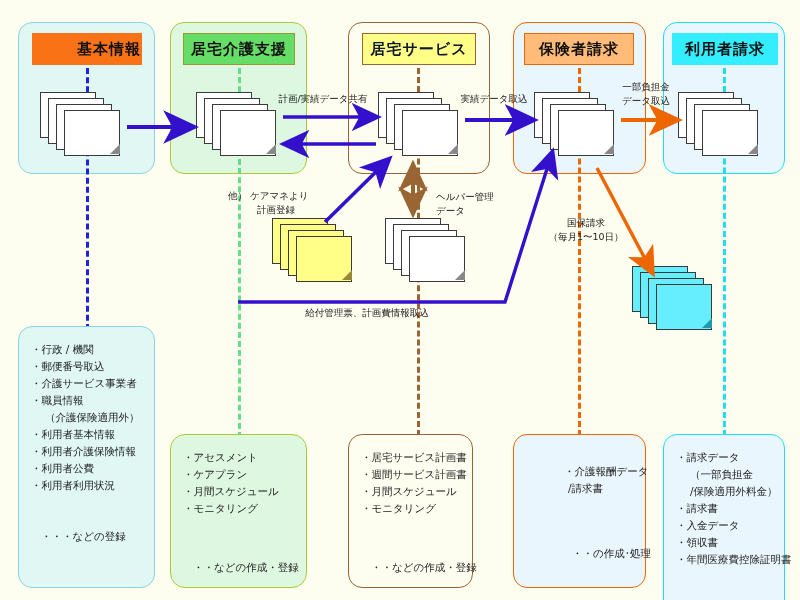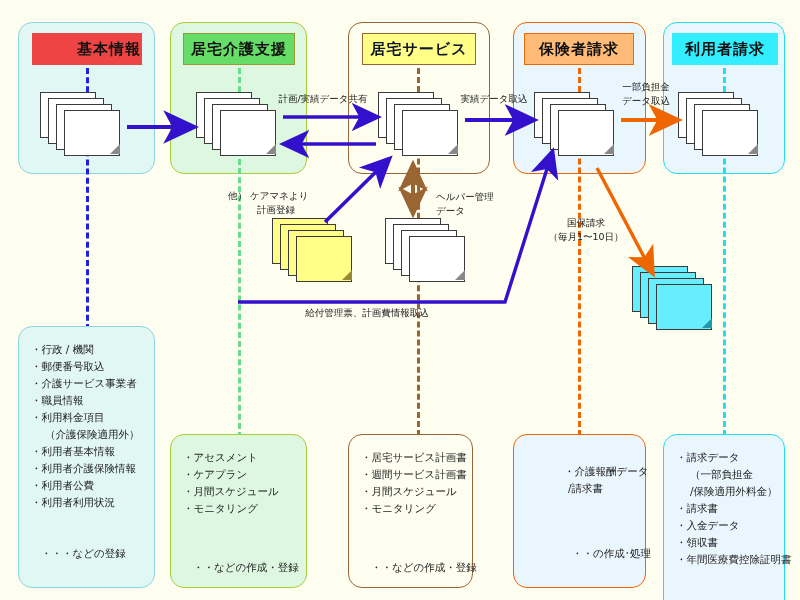--- a/index.html
+++ b/index.html
@@ -109,21 +109,21 @@
 <body>
 
 <div id="canvas">
 
   <div class="col-panel" style="left:18px; top:22px; width:137px; height:152px; background:#e0f7f4; border-color:#8ad5e0;"></div>
   <div class="col-panel" style="left:170px; top:22px; width:137px; height:152px; background:#ddf7e0; border-color:#aacc33;"></div>
   <div class="col-panel" style="left:348px; top:22px; width:142px; height:152px; background:#fdfdf0; border-color:#996633;"></div>
   <div class="col-panel" style="left:513px; top:22px; width:133px; height:152px; background:#eaf6fd; border-color:#ee6600;"></div>
   <div class="col-panel" style="left:663px; top:22px; width:122px; height:152px; background:#eaf6fd; border-color:#22ddee;"></div>
 
-  <div class="col-header" style="left:32px; top:33px; width:110px; height:32px; background:#ef4444;padding-left:44px;">基本情報</div>
+  <div class="col-header" style="left:32px; top:33px; width:110px; height:32px; background:#f97316;padding-left:44px;">基本情報</div>
   <div class="col-header" style="left:183px; top:33px; width:112px; height:32px; background:#66dd66; border:1.6px solid #999933;">居宅介護支援</div>
   <div class="col-header" style="left:362px; top:33px; width:114px; height:32px; background:#ffff88; border:1.6px solid #996633; color:#0f172a;">居宅サービス</div>
   <div class="col-header" style="left:524px; top:33px; width:110px; height:32px; background:#ffbb77; border:1.6px solid #ee6600;">保険者請求</div>
   <div class="col-header" style="left:672px; top:33px; width:106px; height:32px; background:#33eeff;">利用者請求</div>
 
   <div class="lifeline" style="left:86px; top:68px; height:262px; border-left-color:#2020e0;"></div>
   <div class="lifeline" style="left:238px; top:68px; height:370px; border-left-color:#66dd88;"></div>
   <div class="lifeline" style="left:417px; top:68px; height:368px; border-left-color:#996633;"></div>
   <div class="lifeline" style="left:578px; top:68px; height:368px; border-left-color:#ee6600;"></div>
   <div class="lifeline" style="left:723px; top:68px; height:368px; border-left-color:#22ddee;"></div>
@@ -242,30 +242,29 @@
   <div class="alabel center" style="left:262px; top:283px; width:210px;margin-top:23px;">給付管理票、計画費情報取込</div>
 
   <div class="alabel center" style="left:538px; top:216px; width:96px;">国保請求</div>
   <div class="alabel center" style="left:538px; top:230px; width:96px;">（毎月1〜10日）</div>
 
   <div class="list-panel" style="left:18px; top:326px; width:137px; height:262px; background:#e0f7f4; border-color:#8ad5e0;">
     <div class="li">・行政 / 機関</div>
     <div class="li">・郵便番号取込</div>
     <div class="li">・介護サービス事業者</div>
     <div class="li">・職員情報</div>
-    <div class="li">・利用料金項目</div>
     <div class="li indent">（介護保険適用外）</div>
     <div class="li">・利用者基本情報</div>
     <div class="li">・利用者介護保険情報</div>
     <div class="li">・利用者公費</div>
     <div class="li">・利用者利用状況</div>
     <div class="footer" style="margin-top:34px;">・・・などの登録</div>
   </div>
 
-  <div class="list-panel" style="left:170px; top:434px; width:137px; height:154px; background:#ddf7e0; border-color:#aacc33;">
+  <div class="list-panel" style="left:170px; top:434px; width:137px; height:154px; background:#ddf7e0; border-color:#aacc33;border-radius:15px;">
     <div class="li">・アセスメント</div>
     <div class="li">・ケアプラン</div>
     <div class="li">・月間スケジュール</div>
     <div class="li">・モニタリング</div>
     <div class="footer" style="margin-top:42px;">・・などの作成・登録</div>
   </div>
 
   <div class="list-panel" style="left:348px; top:434px; width:125px; height:154px; background:#fdfdf0; border-color:#996633;">
     <div class="li">・居宅サービス計画書</div>
     <div class="li">・週間サービス計画書</div>

